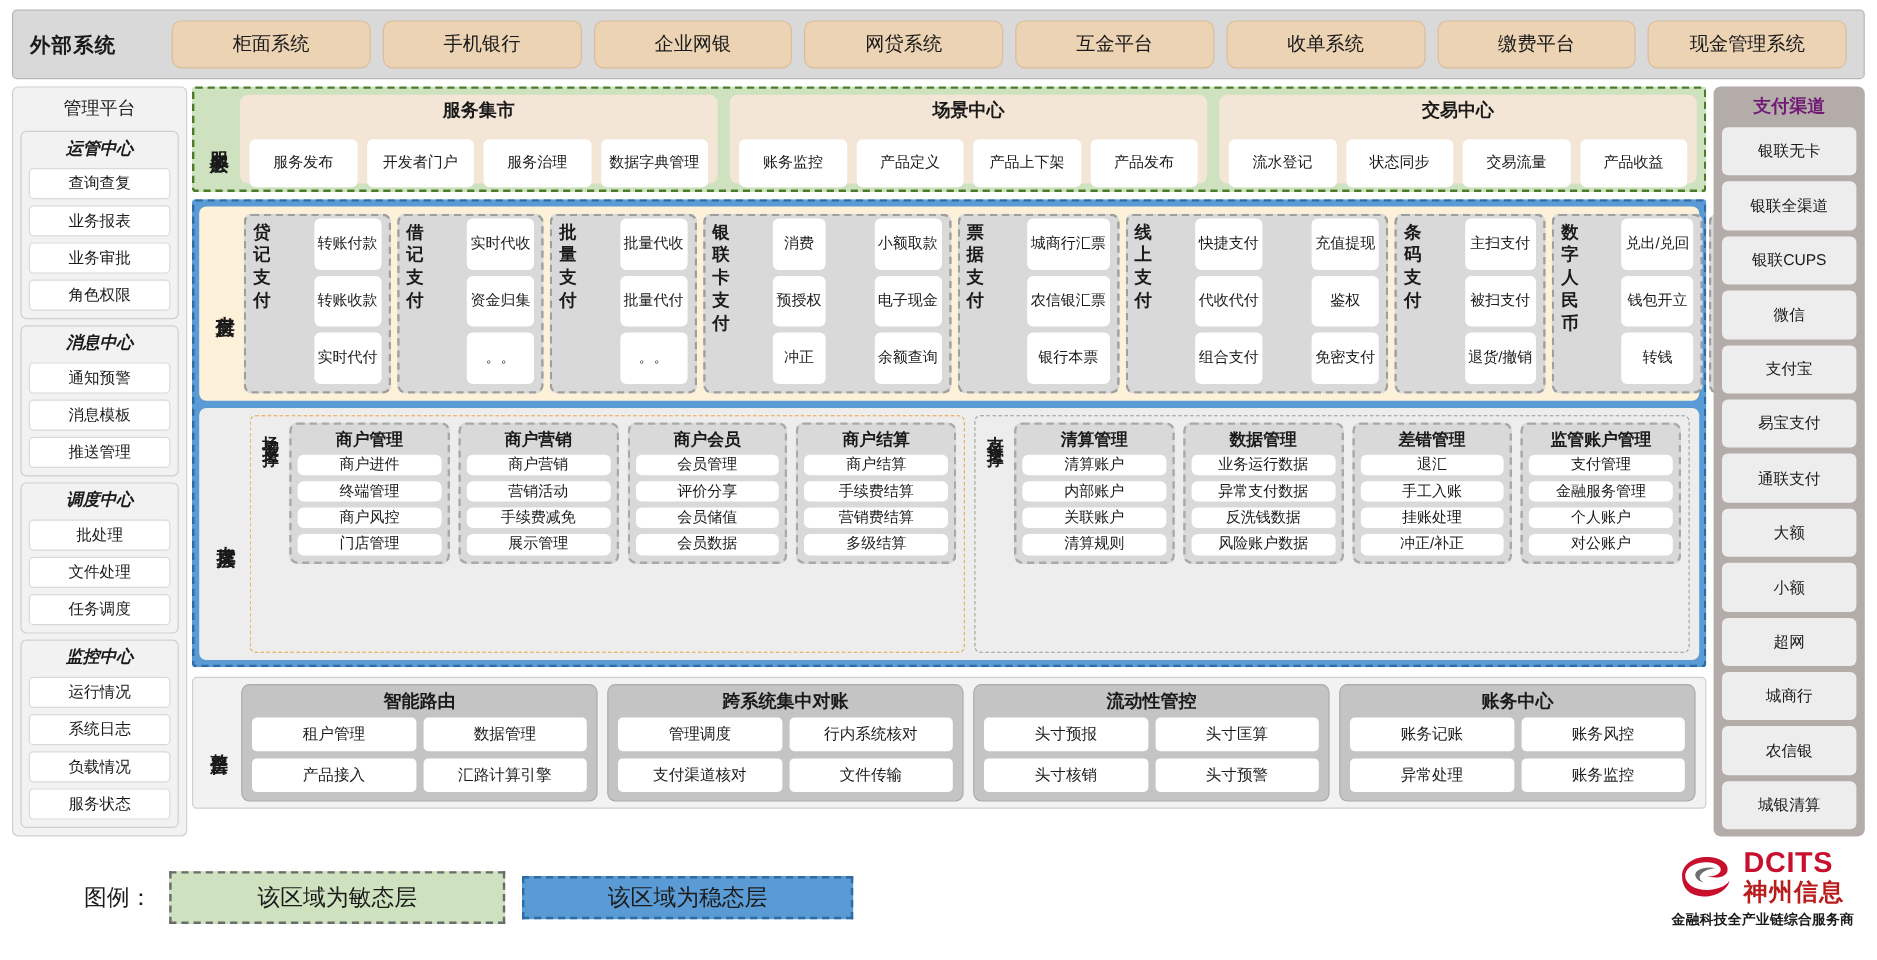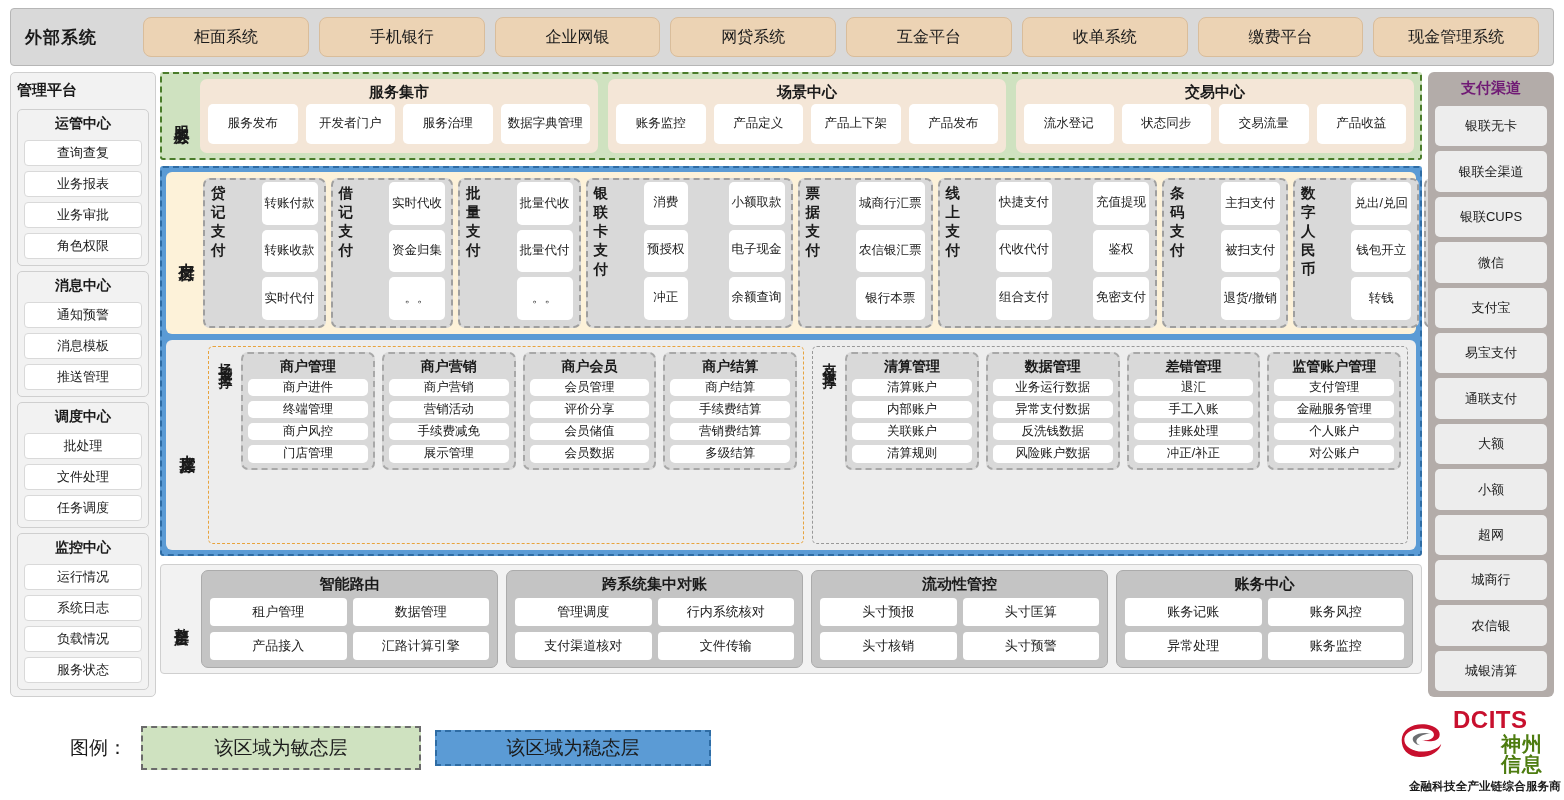--- a/index.html
+++ b/index.html
@@ -53,29 +53,29 @@
   
   .mgmt {
     position: absolute; left: 10px; top: 72px;
     width: 146px; height: 625px;
     background: #f2f2f2;
     border: 1px solid #cfcfcf;
     border-radius: 5px;
     padding: 5px 6px;
     display: flex; flex-direction: column; gap: 5px;
   }
-  .mgmt-title { font-size: 15px; font-weight: bold; padding: 3px 0 4px; }
+  .mgmt-title { font-size: 15px; font-weight: normal; text-align: center; padding: 3px 0 4px; }
   .mgmt-group {
     background: #f2f2f2;
     border: 1px solid #cfcfcf;
     border-radius: 5px;
     padding: 3px 6px 6px;
     display: flex; flex-direction: column; gap: 5px;
   }
-  .mgmt-group-title { font-size: 14px; font-weight: bold; text-align: center; padding: 2px 0 2px; }
+  .mgmt-group-title { font-size: 14px; font-weight: bold; text-align: center; padding: 2px 0 2px; font-style: italic; }
   .mgmt-group .chip { height: 26px; font-size: 13px; }
 
   
   .center { position: absolute; left: 160px; top: 72px; width: 1262px; }
 
   
   .service-layer {
     background: #cfe2c0;
     border: 2px dashed #4a7c2a;
     border-radius: 3px;
@@ -94,21 +94,21 @@
     letter-spacing: 2px;
   }
   .svc-box {
     flex: 1;
     background: #f4e6d7;
     border-radius: 7px;
     padding: 2px 8px 6px;
     display: flex; flex-direction: column;
   }
   .svc-box + .svc-box { margin-left: 4px; }
-  .svc-title { font-size: 15px; font-weight: bold; text-align: center; padding: 2px 0 2px; }
+  .svc-title { font-size: 15px; font-weight: bold; text-align: center; padding: 2px 0 14px; }
   .svc-items { display: flex; gap: 8px; justify-content: center; flex: 1; }
   .svc-items .chip { flex: 1; border: none; border-radius: 5px; height: 40px; font-size: 12.5px; }
 
   
   .stable-layer {
     margin-top: 6px;
     background: #5b9bd5;
     border: 2px dashed #2e6ca4;
     border-radius: 3px;
     padding: 4px;
@@ -122,21 +122,21 @@
   }
   .pay-band .vlabel { width: 24px; }
   .pay-col {
     background: #d9d9d9;
     border: 2px dashed #9f9f9f;
     border-radius: 7px;
     padding: 2px 6px 6px;
     display: flex; 
     flex: 1;
   }
-  .pay-col.wide2 { flex: 2.05; font-family: Liberation Mono, monospace; }
+  .pay-col.wide2 { flex: 2.05; }
   .pay-col-title { font-size: 14.5px; font-weight: bold; text-align: center; padding: 2px 0 4px; }
   .pay-grid { display: grid; gap: 5px; flex: 1; }
   .pay-grid.c1 { grid-template-columns: 1fr; }
   .pay-grid.c2 { grid-template-columns: 1fr 1fr; }
   .pay-grid .chip { border: none; border-radius: 5px; font-size: 12.5px; margin-left: 36px; }
 
   
   .support-band {
     margin-top: 6px;
     background: #ededed;
@@ -226,22 +226,22 @@
     display: flex; align-items: center; justify-content: center;
     font-size: 19px;
   }
 
   
   .logo { position: absolute; left: 1393px; top: 708px; width: 168px; height: 86px; }
   .logo-row { display: flex; align-items: center; gap: 4px; }
   .logo-mark { width: 56px; height: 46px; flex: none; }
   .logo-text { display: flex; flex-direction: column; line-height: 1; }
   .logo-en { font-size: 24px; font-weight: bold; color: #c8102e; letter-spacing: 0.5px; }
-  .logo-cn { font-size: 20px; font-weight: bold; color: #4d7c0f; letter-spacing: 1px; margin-top: 2px; margin-left: 48px; }
-  .logo-tag { font-size: 11.5px; font-weight: bold; color: #1a1a1a; margin-top: 5px; letter-spacing: 0.2px; text-align: right; }
+  .logo-cn { font-size: 20px; font-weight: bold; color: #b91c1c; letter-spacing: 1px; margin-top: 2px; }
+  .logo-tag { font-size: 11.5px; font-weight: bold; color: #1a1a1a; margin-top: 5px; letter-spacing: 0.2px; }
 </style>
 </head>
 <body>
 
 <div class="page">
 
   <div class="ext-bar">
     <div class="ext-title">外部系统</div>
     <div class="ext-items">
       <div class="ext-chip">柜面系统</div>

